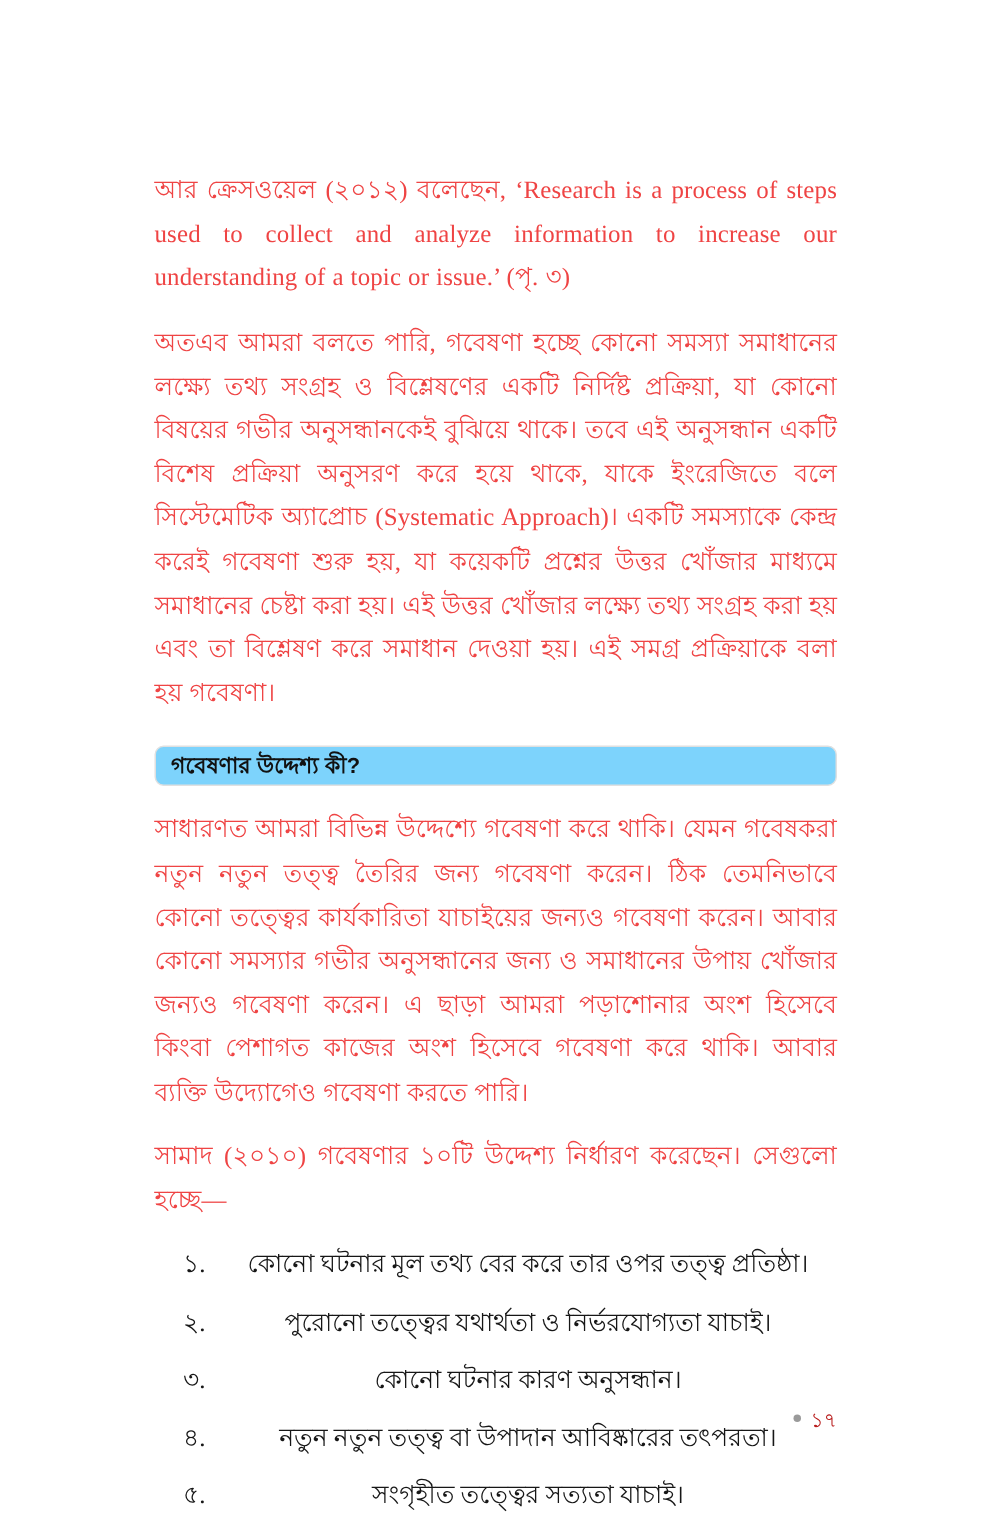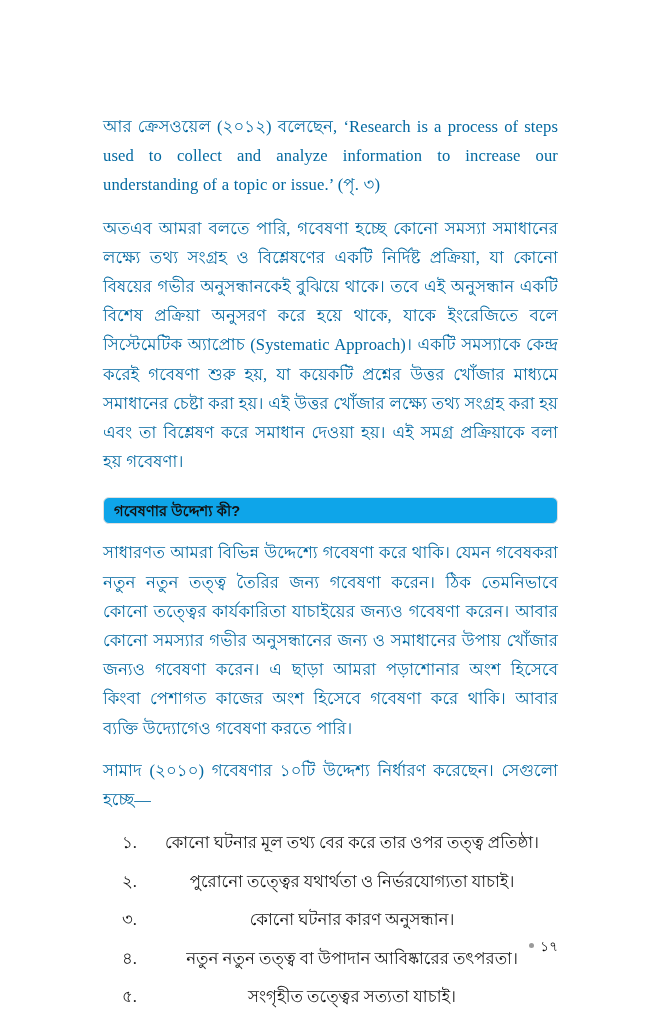--- a/index.html
+++ b/index.html
@@ -31,42 +31,42 @@
     width: 455px;
   }
 
   
   .para {
     font-size: 16.6px;
     line-height: 29.2px;
     text-align: justify;
     text-justify: inter-word;
     margin: 0 0 13px 0;
-    color: #0369a1;
+    color: #ef4444;
     letter-spacing: 0.1px;
     word-spacing: 0.4px;
     -webkit-font-smoothing: antialiased;
   }
 
   .para:last-child { margin-bottom: 0; }
 
   .para.tight { margin-bottom: 11px; }
 
   
   .para-quote {
     margin-bottom: 14px;
   }
 
   
   .section-heading {
     box-sizing: border-box;
     margin: 21px 0 14px 0;
     width: 455px;
     height: 27px;
-    background: #0ea5e9;
+    background: #7dd3fc;
     border: 1px solid #e0e0e0;
     border-radius: 6px;
     display: flex;
     align-items: center;
     padding: 0 10px;
   }
 
   .section-heading .heading-text {
     font-family: "Liberation Sans", "DejaVu Sans", sans-serif;
     font-size: 14.6px;
@@ -130,21 +130,21 @@
     display: inline-block;
     width: 5px;
     height: 5px;
     border-radius: 50%;
     background: #9a9a9a;
     position: relative;
     top: -3px;
     margin: 0 1px;
   }
 
-  .footer-page-number { color: #000000; }
+  .footer-page-number { color: #b91c1c; }
 </style>
 </head>
 <body>
 
 <div class="page">
 
   <div class="content">
 
     <p class="para para-quote">আর ক্রেসওয়েল (২০১২) বলেছেন, ‘Research is a process of steps used to collect and analyze information to increase our understanding of a topic or issue.’ (পৃ. ৩)</p>
 

